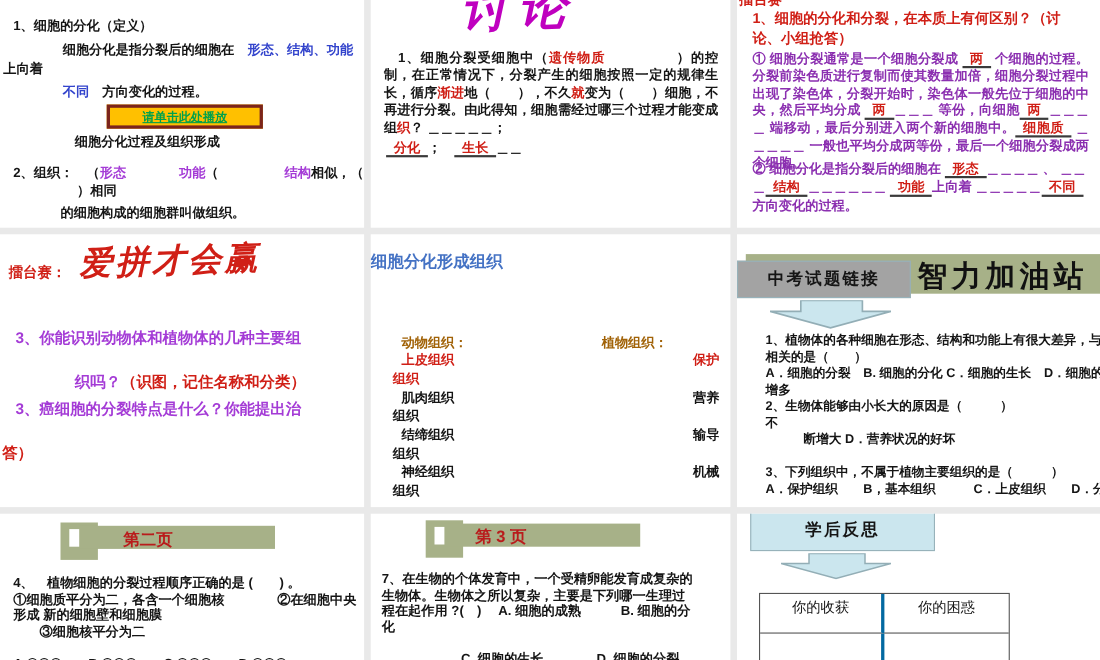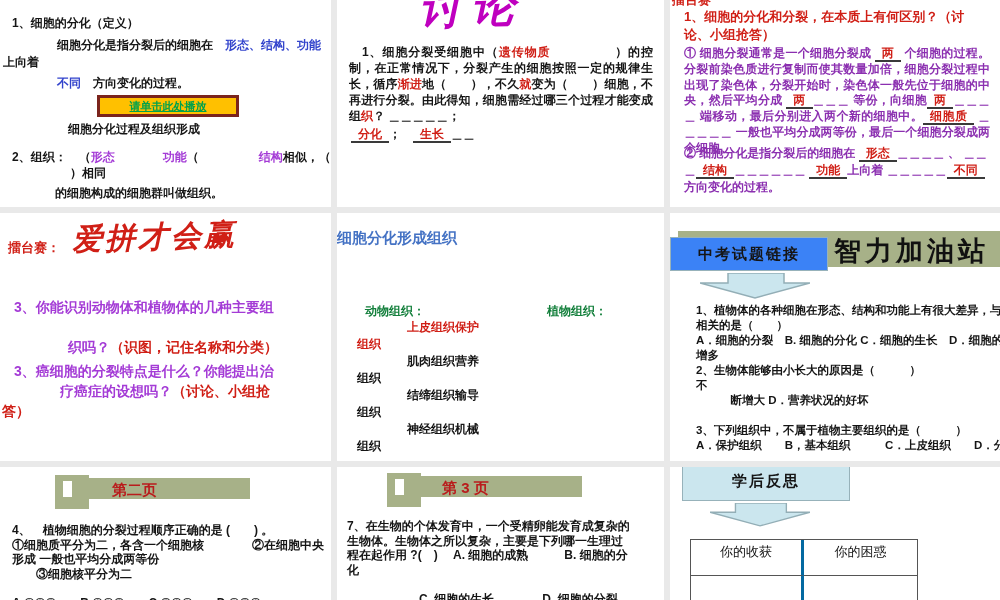--- a/index.html
+++ b/index.html
@@ -6,21 +6,21 @@
   html,body{width:1000px;height:600px;overflow:hidden;background:#e9e9e9;
     font-family:"Liberation Sans",sans-serif}
   .grid{display:grid;width:1000px;height:600px;
     grid-template-columns:331px 327px 330px;
     grid-template-rows:207px 248px 133px;gap:6px;background:#e9e9e9}
   .slide{position:relative;background:#fff;overflow:hidden;font-weight:bold;color:#151515}
   .abs{position:absolute}
   .t12{font-size:12px;line-height:1.3}
   
   .k{color:#151515}.r{color:#d01f16}.b{color:#3344cc}.p{color:#a43bd6}
-  .v{color:#8b2fb0}.n{color:#15803d}
+  .v{color:#8b2fb0}.n{color:#a16207}
   .a{color:#d01f16;border-bottom:2px solid #3a3a3a;padding:0 7px}
   
   .s1-heading{left:12px;top:16px}
   .s1-l1{left:57px;top:38px;white-space:nowrap}
   .s1-l2{left:3px;top:55px}
   .s1-l3{left:57px;top:76px}
   .play-btn{position:absolute;left:97px;top:95px;width:142px;height:22px;
     background:#ffc000;border:3px solid #7b241c;color:#00a14b;
     text-decoration:underline;font-weight:bold;font-size:11px;font-family:inherit;cursor:pointer}
   .s1-cap{left:68px;top:122px}
@@ -44,41 +44,41 @@
   .s4-q2{left:14px;top:86px;font-size:14px}
   .s4-q2b{left:68px;top:126px;font-size:14px}
   .s4-q3{left:14px;top:150px;font-size:14px}
   .s4-q3b{left:60px;top:170px;font-size:14px}
   .s4-q3c{left:2px;top:190px;font-size:14px}
   
   .s5-title{left:0;top:16px;width:100%;font-size:15px;color:#4472c4}
   .s5-lh{left:28px;top:90px;font-size:12px}
   .s5-rh{left:210px;top:90px;font-size:12px}
   .s5-rows{left:0;top:106px;width:100%;font-size:12px}
-  .trow{display:flex;padding-left:70px;padding-right:10px;height:17px}
+  .trow{display:flex;justify-content:space-between;padding-left:28px;padding-right:10px;height:17px}
   .twrap{padding-left:20px;height:17px}
   
   .s6-bar{left:8px;top:18px;width:322px;height:36px;background:#a7b188}
   .s6-title{left:164px;top:20px;font-size:27px;letter-spacing:4px;color:#111}
-  .s6-tab{left:0;top:24px;width:158px;height:34px;background:#3b82f6;
+  .s6-tab{left:0;top:24px;width:158px;height:34px;background:#a3a3a3;
     border:1px solid #97b2ba;text-align:center;line-height:32px;font-size:15px;letter-spacing:2px}
   .s6-arrow{left:30px;top:60px}
   .s6-lines{left:26px;top:90px;width:312px;font-size:11.5px}
   .qline{min-height:15px;line-height:15px;white-space:nowrap}
   
   .pg-sq{width:34px;height:34px;background:#a7b188}
   .pg-in{width:16px;height:16px;background:#fff}
   .pg-bar{height:21px;background:#a7b188}
   .pg-label{font-size:15px;color:#b91c1c}
   .s7-sq{left:55px;top:8px}.s7-in{left:63px;top:14px}
   .s7-bar{left:72px;top:11px;width:178px}.s7-label{left:112px;top:14px}
   .s7-lines{left:12px;top:56px;width:310px;font-size:12px}
   .s7-lines .qline{min-height:14.5px;line-height:14.5px}
   .s8-sq{left:50px;top:6px}.s8-in{left:58px;top:12px}
-  .s8-bar{left:67px;top:9px;width:178px}.s8-label{left:105px;top:12px}
+  .s8-bar{left:67px;top:9px;width:178px}.s8-label{left:95px;top:12px}
   .s8-lines{left:10px;top:52px;width:310px;font-size:12px}
   .s8-lines .qline{min-height:14.5px;line-height:14.5px}
   
   .s9-box{left:12px;top:-8px;width:168px;height:42px;background:#cbe6ee;
     border:1px solid #97b2ba;text-align:center;font-size:15px;letter-spacing:2px;
     padding-top:12px}
   .s9-arrow{left:40px;top:36px}
   .reflect-table{position:absolute;left:20px;top:72px;width:228px;height:110px;
     border:1.5px solid #555;display:grid;grid-template-columns:1fr 1fr;
     grid-template-rows:36px 1fr;font-weight:normal}
@@ -115,21 +115,20 @@
     <div class="abs s3-p1"><span class="v">① 细胞分裂通常是一个细胞分裂成 </span><span class="a">两</span><span class="v"> 个细胞的过程。分裂前染色质进行复制而使其数量加倍，细胞分裂过程中出现了染色体，分裂开始时，染色体一般先位于细胞的中央，然后平均分成 </span><span class="a">两</span><span class="v">＿＿＿ 等份，向细胞</span><span class="a">两</span><span class="v">＿＿＿＿ 端移动，最后分别进入两个新的细胞中。</span><span class="a">细胞质</span><span class="v"> ＿＿＿＿＿ 一般也平均分成两等份，最后一个细胞分裂成两个细胞。</span></div>
     <div class="abs s3-p2"><span class="v">② 细胞分化是指分裂后的细胞在 </span><span class="a">形态</span><span class="v">＿＿＿＿ 、 ＿＿＿</span><span class="a">结构</span><span class="v">＿＿＿＿＿＿ </span><span class="a">功能</span><span class="v">上向着 ＿＿＿＿＿</span><span class="a">不同</span><span class="v">方向变化的过程。</span></div>
   </section>
 
   <section class="slide">
     <div class="abs r s4-label">擂台赛：</div>
     <div class="abs r s4-banner">爱拼才会赢</div>
     <div class="abs p s4-q2">3、你能识别动物体和植物体的几种主要组</div>
     <div class="abs s4-q2b"><span class="p">织吗？</span><span class="r">（识图，记住名称和分类）</span></div>
     <div class="abs p s4-q3">3、癌细胞的分裂特点是什么？你能提出治</div>
-    <div class="abs s4-q3b"><span class="p">疗癌症的设想吗？</span><span class="r">（讨论、小组抢</span></div>
     <div class="abs r s4-q3c">答）</div>
   </section>
 
   <section class="slide">
     <div class="abs s5-title">细胞分化形成组织</div>
     <div class="abs n s5-lh">动物组织：</div>
     <div class="abs n s5-rh">植物组织：</div>
     <div class="abs s5-rows">
         <div class="trow r">
           <span>上皮组织</span>
@@ -176,21 +175,21 @@
   </section>
 
   <section class="slide">
     <div class="abs pg-sq s7-sq"></div>
     <div class="abs pg-in s7-in"></div>
     <div class="abs pg-bar s7-bar"></div>
     <div class="abs pg-label s7-label">第二页</div>
     <div class="abs s7-lines">
         <div class="qline">4、　植物细胞的分裂过程顺序正确的是 (　　) 。</div>
         <div class="qline">①细胞质平分为二，各含一个细胞核　　　　②在细胞中央</div>
-        <div class="qline">形成 一般也平均分成两等份</div>
+        <div class="qline">形成 新的细胞壁和细胞膜</div>
         <div class="qline">　　③细胞核平分为二</div>
         <div class="qline"></div>
         <div class="qline">A.①②③　　B.②①③　　C.③②①　　D.①③②</div>
       </div>
   </section>
 
   <section class="slide">
     <div class="abs pg-sq s8-sq"></div>
     <div class="abs pg-in s8-in"></div>
     <div class="abs pg-bar s8-bar"></div>

